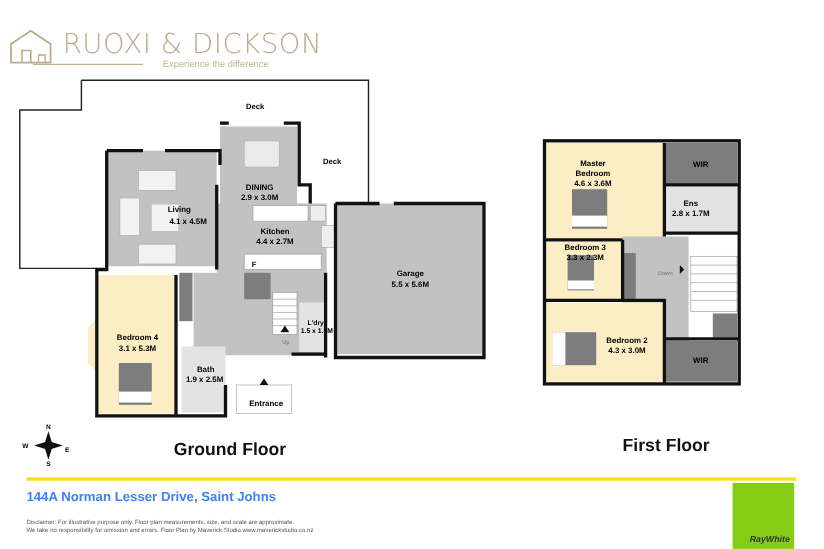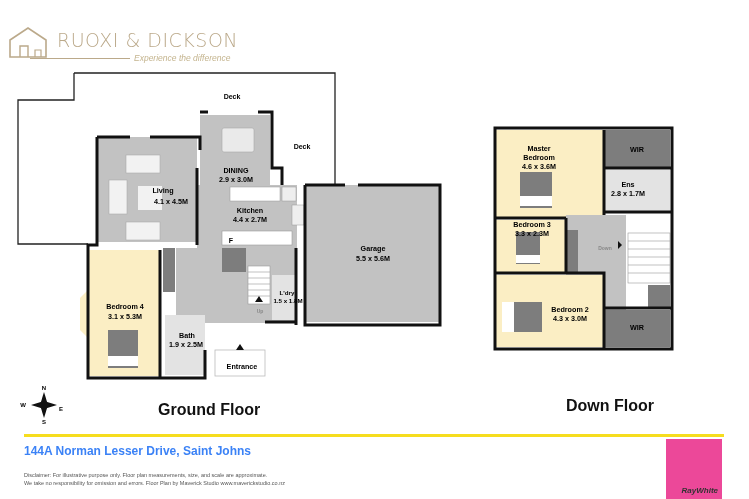--- a/index.html
+++ b/index.html
@@ -1,26 +1,26 @@
 <!DOCTYPE html>
 <html><head>
   <meta charset="utf-8">
   <style>
     html, body { margin: 0; padding: 0; background: #ffffff; }
     body { width: 749px; height: 499px; position: relative; overflow: hidden; font-family: "Liberation Sans", sans-serif; }
     .abs { position: absolute; }
-    .logo-text { position:absolute; left:57px; top:27px; font-size:19px; color:#bba98a; letter-spacing:0.5px; font-family:"DejaVu Sans", sans-serif; font-weight:300; line-height:26px; }
-    .logo-tag { position:absolute; left:134px; top:53px; font-size:8.5px; color:#c4b48e; font-family:"Liberation Sans", sans-serif;font-style:italic; }
+    .logo-text { position:absolute; left:57px; top:27px; font-size:25px; color:#bba98a; letter-spacing:0.5px; font-family:"DejaVu Sans", sans-serif; font-weight:300; line-height:26px; }
+    .logo-tag { position:absolute; left:148px; top:53px; font-size:8.5px; color:#c4b48e; font-family:"Liberation Sans", sans-serif; }
     .logo-line { position:absolute; left:30px; top:58px; width:100px; height:1px; background:#bba98a; }
     svg text { font-family: "Liberation Sans", sans-serif; font-weight: bold; }
     .floor-label { position:absolute; font-weight:bold; font-size:16px; color:#111; font-family:"Liberation Sans", sans-serif; }
     .yline { position:absolute; left:24px; top:434px; width:700px; height:3px; background:#f6dd1e; }
     .address { position:absolute; left:24px; top:444px; font-size:12px; font-weight:bold; color:#3b82f6; font-family:"Liberation Sans", sans-serif; }
     .disc { position:absolute; left:24px; font-size:5.5px; color:#555; font-family:"Liberation Sans", sans-serif; }
-    .rw-box { position:absolute; left:666px; top:439px; width:56px; height:60px; background:#ec4899; }
+    .rw-box { position:absolute; left:666px; top:439px; width:56px; height:60px; background:#84cc16; }
     .rw-text { position:absolute; right:4px; bottom:4px; font-size:8px; font-weight:bold; font-style:italic; color:#333; font-family:"Liberation Sans", sans-serif; }
   </style>
 </head>
 <body>
 
 <div>
   <svg class="abs" style="left:8px;top:26px" width="50" height="34">
     <path d="M2 31 L2 14 L20 2 L38 14 L38 31 Z" fill="none" stroke="#bba98a" stroke-width="1.6"></path>
     <path d="M12 31 L12 20 L20 20 L20 31" fill="none" stroke="#bba98a" stroke-width="1.4"></path>
     <path d="M27 31 L27 24 L33 24 L33 31" fill="none" stroke="#bba98a" stroke-width="1.2"></path>
@@ -162,21 +162,21 @@
     <polygon points="31,405 44,401 57,405 44,409" fill="#111"></polygon>
     <polygon points="36,397 52,413 44,405" fill="#444"></polygon>
     <text x="44" y="390" font-size="6" text-anchor="middle">N</text>
     <text x="44" y="424" font-size="6" text-anchor="middle">S</text>
     <text x="61" y="411" font-size="6" text-anchor="middle">E</text>
     <text x="23" y="407" font-size="6" text-anchor="middle">W</text>
   </g>
 </svg>
 
 <div class="floor-label" style="left:158px;top:401px">Ground Floor</div>
-<div class="floor-label" style="left:566px;top:397px">Down Floor</div>
+<div class="floor-label" style="left:566px;top:397px">First Floor</div>
 
 <div class="yline"></div>
 <div class="address">144A Norman Lesser Drive, Saint Johns</div>
 <div class="disc" style="top:472px">Disclaimer: For illustrative purpose only. Floor plan measurements, size, and scale are approximate.</div>
 <div class="disc" style="top:480px">We take no responsibility for omission and errors. Floor Plan by Maverick Studio www.maverickstudio.co.nz</div>
 
 <div class="rw-box">
   <div class="rw-text">RayWhite</div>
 </div>
 

